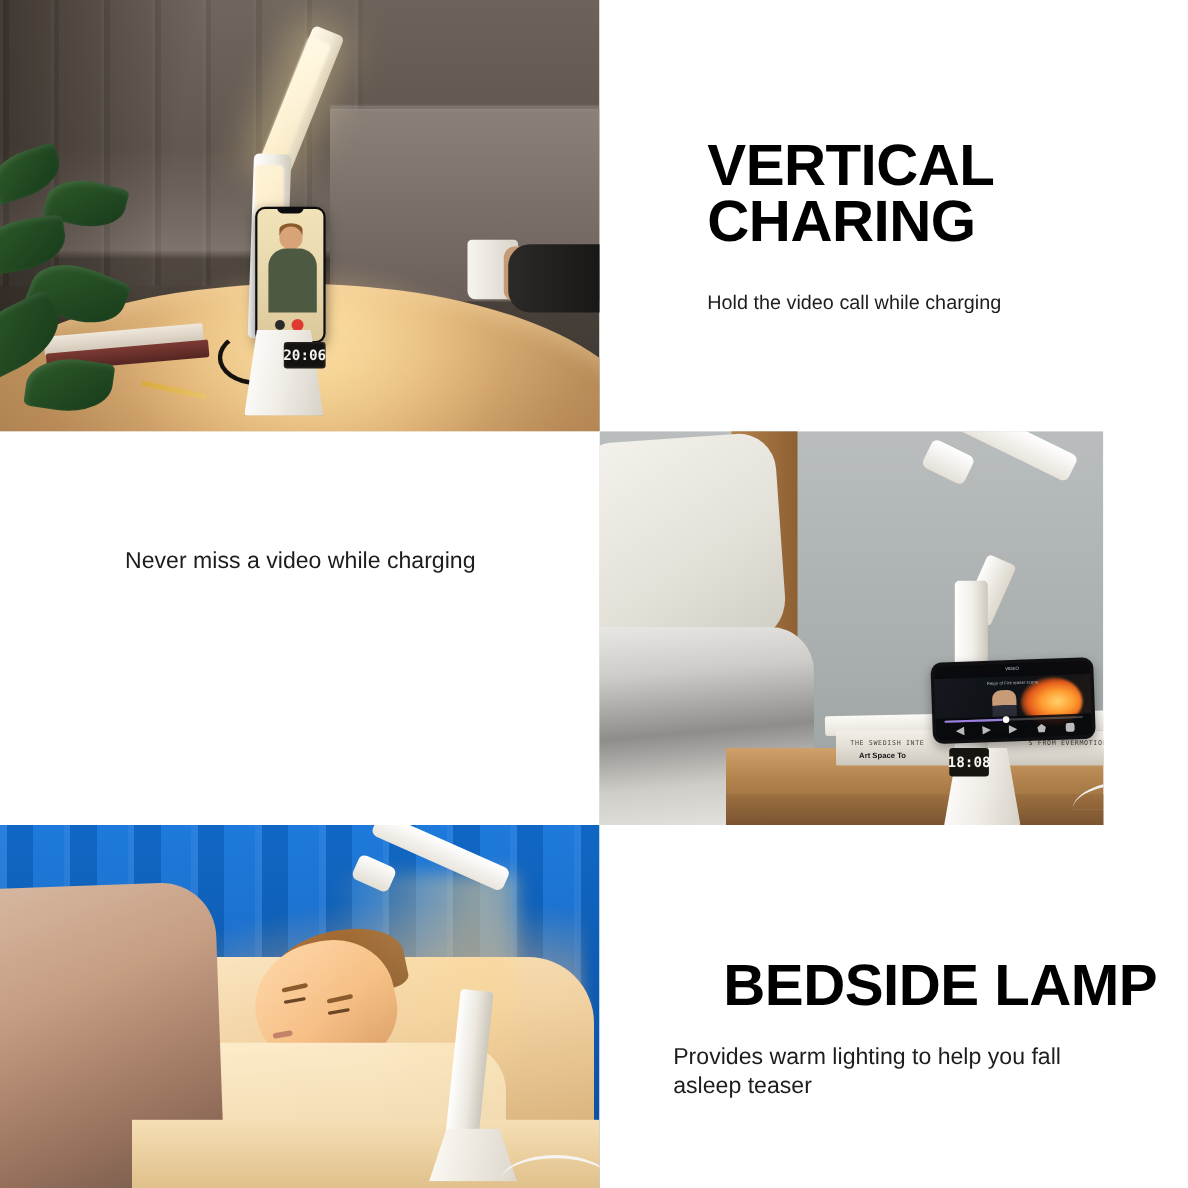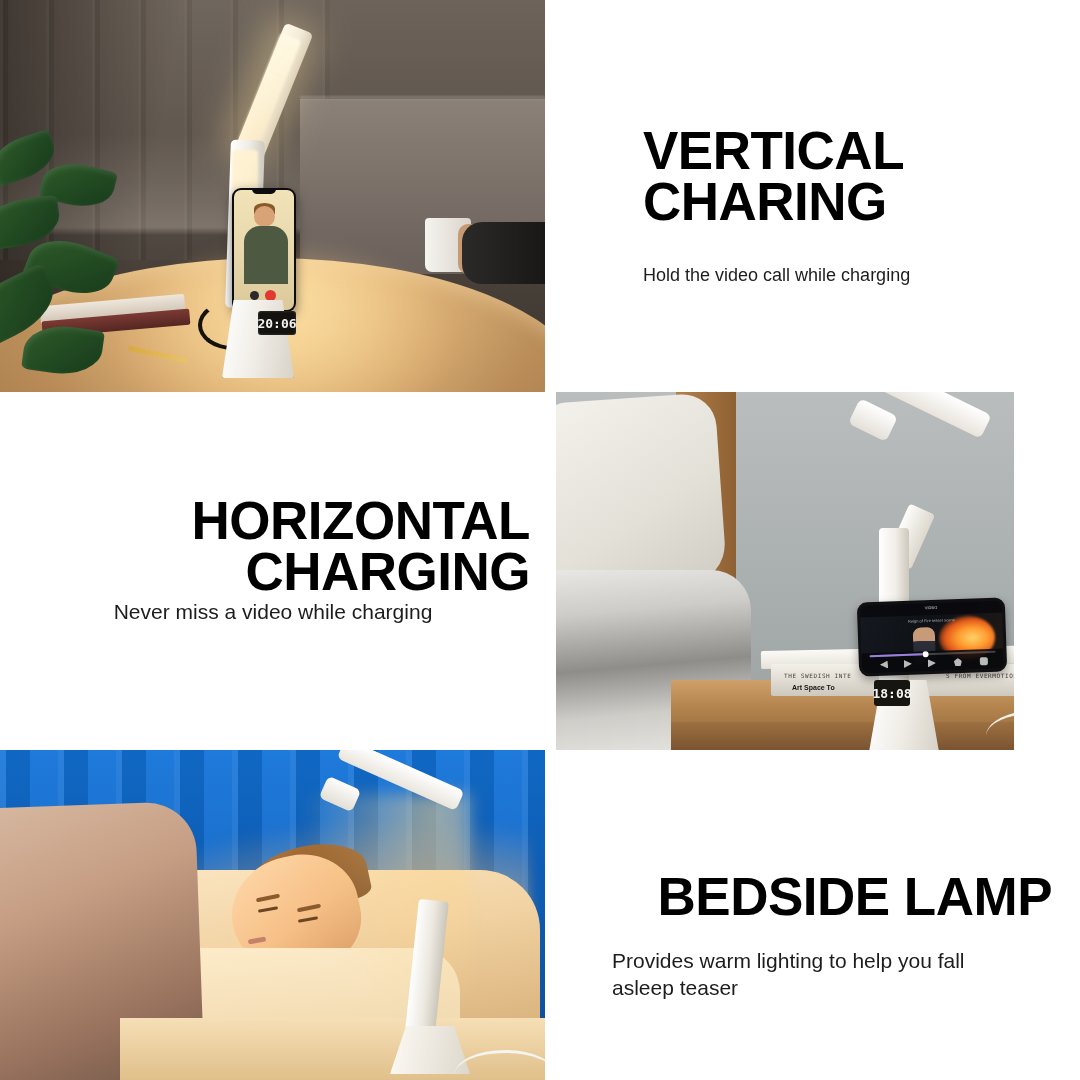--- a/index.html
+++ b/index.html
@@ -217,21 +217,21 @@
     position:absolute; left:458px; top:224px; width:34px; height:50px;
     background:#c69a74; border-radius:10px;
   }
   #photo-desk .cable {
     position:absolute; left:198px; top:300px; width:70px; height:50px;
     border:4px solid #15110d; border-radius:50%;
     border-top-color:transparent; border-right-color:transparent;
   }
 
   
-  #photo-bedroom { left:545px; top:392px; width:458px; height:358px;margin-left:11px; }
+  #photo-bedroom { left:545px; top:392px; width:458px; height:358px; }
   #photo-bedroom .wall {
     position:absolute; inset:0;
     background:linear-gradient(180deg,#b9bdbd 0%,#a9aeae 55%,#9aa0a0 100%);
   }
   #photo-bedroom .headboard {
     position:absolute; left:120px; top:0; width:60px; height:300px;
     background:linear-gradient(90deg,#b4814a,#8d6033);
   }
   #photo-bedroom .pillow {
     position:absolute; left:-10px; top:6px; width:175px; height:190px;
@@ -515,24 +515,20 @@
     <div class="headline">
       <span class="l">VERTICAL</span>
       <span class="l">CHARING</span>
     </div>
     <div class="subline">
       <span class="l">Hold the video call while charging</span>
     </div>
   </div>
 
   <div class="textblock" id="tb-horizontal">
-    <div class="headline">
-      <span class="l">HORIZONTAL</span>
-      <span class="l">CHARGING</span>
-    </div>
     <div class="subline">
       <span class="l">Never miss a video while charging</span>
     </div>
   </div>
 
   <div class="cell photo" id="photo-bedroom">
     <div class="wall"></div>
     <div class="headboard"></div>
     <div class="pillow"></div>
     <div class="duvet"></div>

